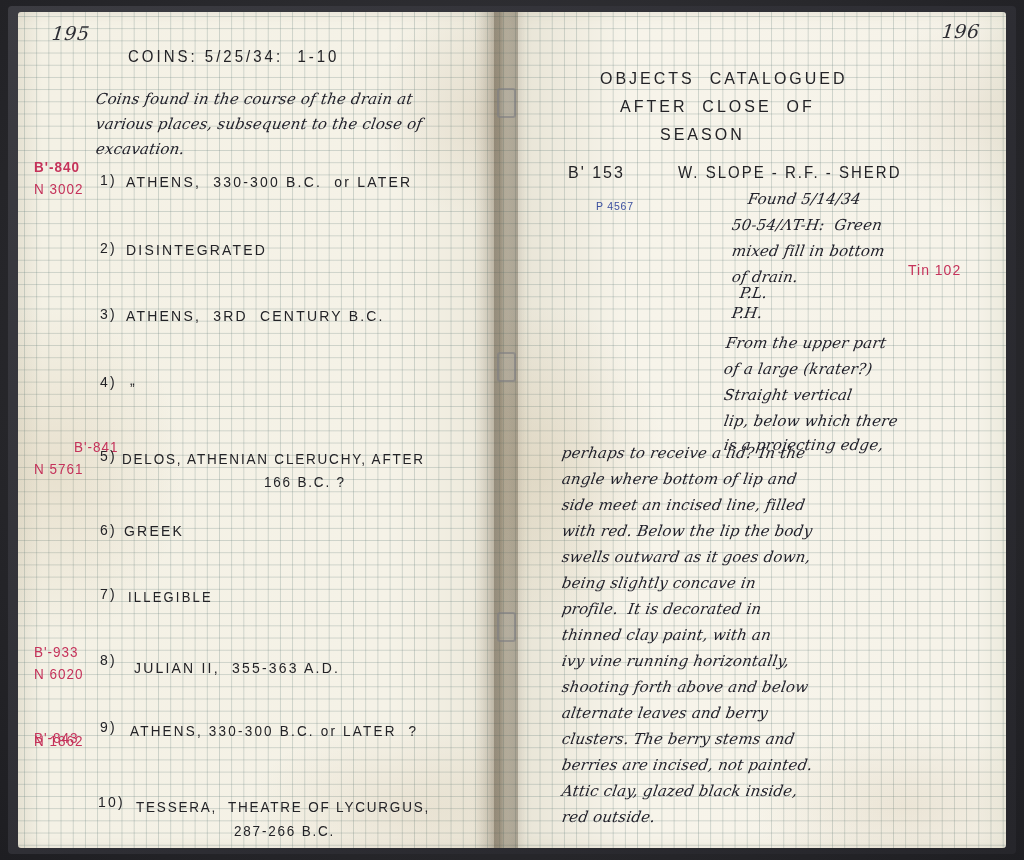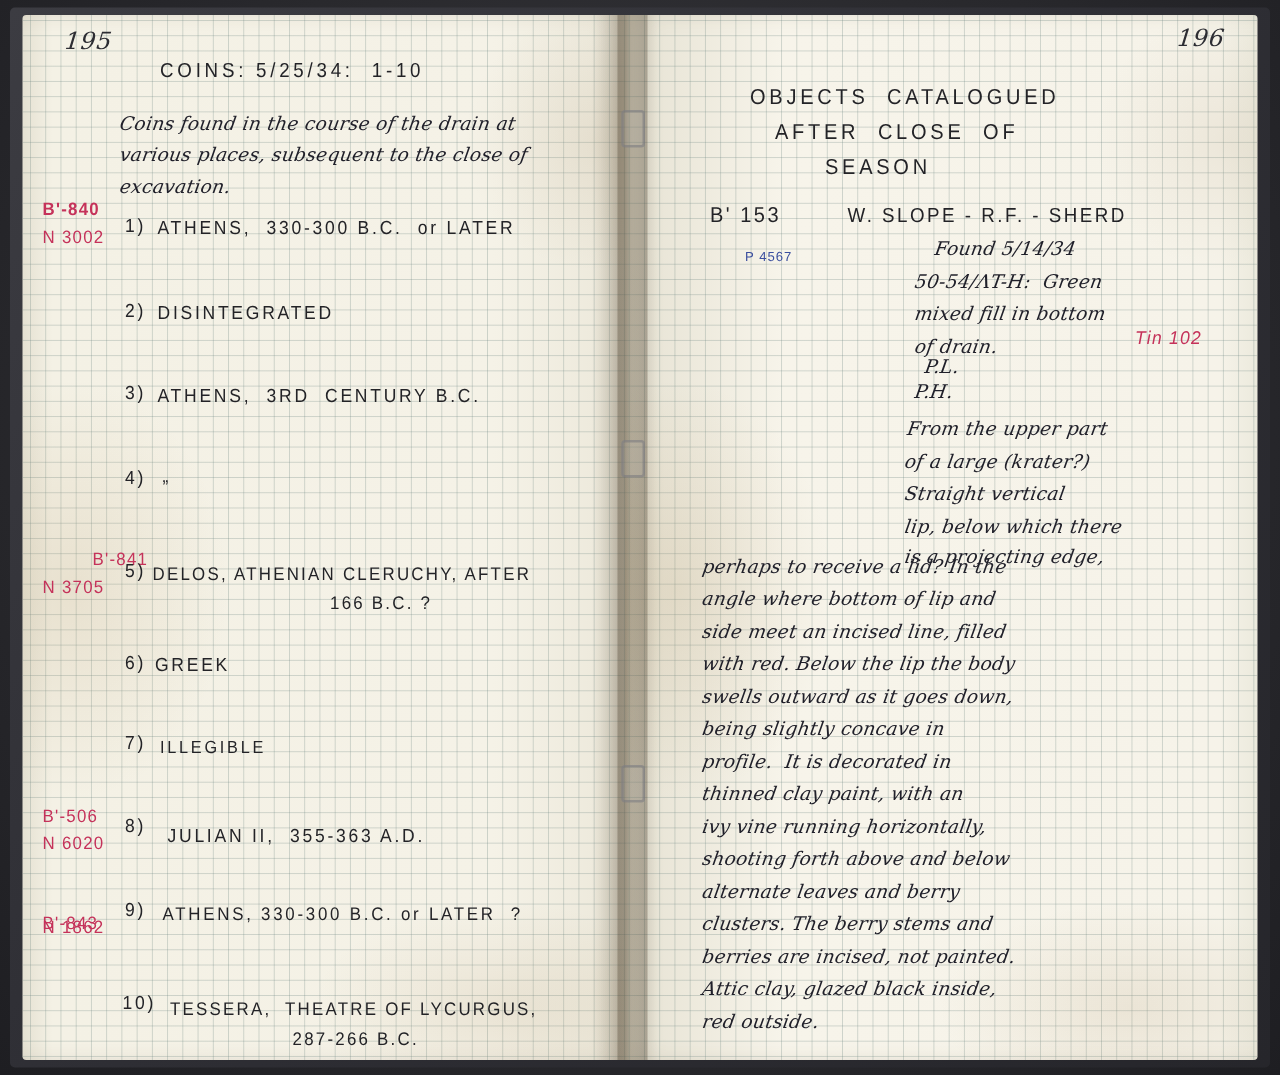--- a/index.html
+++ b/index.html
@@ -181,32 +181,32 @@
       <span class="hand print" style="left:82px; top:228px;">2)</span>
       <span class="hand print" style="left:108px; top:230px;">DISINTEGRATED</span>
 
       <span class="hand print" style="left:82px; top:294px;">3)</span>
       <span class="hand print" style="left:108px; top:296px;">ATHENS,  3RD  CENTURY B.C.</span>
 
       <span class="hand print" style="left:82px; top:362px;">4)</span>
       <span class="hand print" style="left:112px; top:360px; letter-spacing:26px;">„              „              „              „</span>
 
       <span class="hand red" style="left:16px; top:428px;margin-left:40px;">B'-841</span>
-      <span class="hand red" style="left:16px; top:450px;">N 3705</span>
+      <span class="hand red" style="left:16px; top:450px;">N 5761</span>
       <span class="hand print" style="left:82px; top:436px;">5)</span>
       <span class="hand print" style="left:104px; top:440px; font-size:13.5px; letter-spacing:1.8px;">DELOS, ATHENIAN CLERUCHY, AFTER</span>
       <span class="hand print" style="left:246px; top:463px; font-size:13.5px; letter-spacing:1.8px;">166 B.C. ?</span>
 
       <span class="hand print" style="left:82px; top:510px;">6)</span>
       <span class="hand print" style="left:106px; top:511px;">GREEK</span>
 
       <span class="hand print" style="left:82px; top:574px;">7)</span>
       <span class="hand print" style="left:110px; top:578px; font-size:13px;">ILLEGIBLE</span>
 
-      <span class="hand red" style="left:16px; top:633px;">B'-506</span>
+      <span class="hand red" style="left:16px; top:633px;">B'-933</span>
       <span class="hand red" style="left:16px; top:655px;">N 6020</span>
       <span class="hand print" style="left:82px; top:640px;">8)</span>
       <span class="hand print" style="left:116px; top:648px;">JULIAN II,  355-363 A.D.</span>
 
       <span class="hand red" style="left:16px; top:700px;margin-top:19px;">B'-843</span>
       <span class="hand red" style="left:16px; top:722px;">N 1862</span>
       <span class="hand print" style="left:82px; top:707px;">9)</span>
       <span class="hand print" style="left:112px; top:712px; font-size:13.5px;">ATHENS, 330-300 B.C. or LATER  ?</span>
 
       <span class="hand print" style="left:80px; top:782px;">10)</span>
@@ -229,21 +229,21 @@
 
       <span class="hand print" style="left:68px; top:152px; font-size:16px; letter-spacing:2px;">B' 153</span>
       <span class="hand print" style="left:178px; top:152px; font-size:15px; letter-spacing:2px;">W. SLOPE - R.F. - SHERD</span>
 
       <span class="hand blue" style="left:96px; top:188px;text-align:center;">P 4567</span>
 
       <span class="hand cursive" style="left:248px; top:178px;">Found 5/14/34</span>
       <span class="hand cursive" style="left:232px; top:204px;">50-54/ΛT-H:  Green</span>
       <span class="hand cursive" style="left:232px; top:230px;">mixed fill in bottom</span>
       <span class="hand cursive" style="left:232px; top:256px;">of drain.</span>
-      <span class="hand red" style="left:408px; top:250px; font-size:14px; font-style:italic;">Tin 102</span>
+      <span class="hand red" style="left:408px; top:250px; font-size:14px; ">Tin 102</span>
       <span class="hand cursive" style="left:240px; top:272px;">P.L.</span>
       <span class="hand cursive" style="left:232px; top:292px;">P.H.</span>
 
       <span class="hand cursive" style="left:226px; top:322px;">From the upper part</span>
       <span class="hand cursive" style="left:224px; top:348px;">of a large (krater?)</span>
       <span class="hand cursive" style="left:224px; top:374px;">Straight vertical</span>
       <span class="hand cursive" style="left:224px; top:400px;">lip, below which there</span>
       <span class="hand cursive" style="left:224px; top:424px;">is a projecting edge,</span>
 
       <span class="hand cursive" style="left:62px; top:432px;">perhaps to receive a lid? In the</span>

